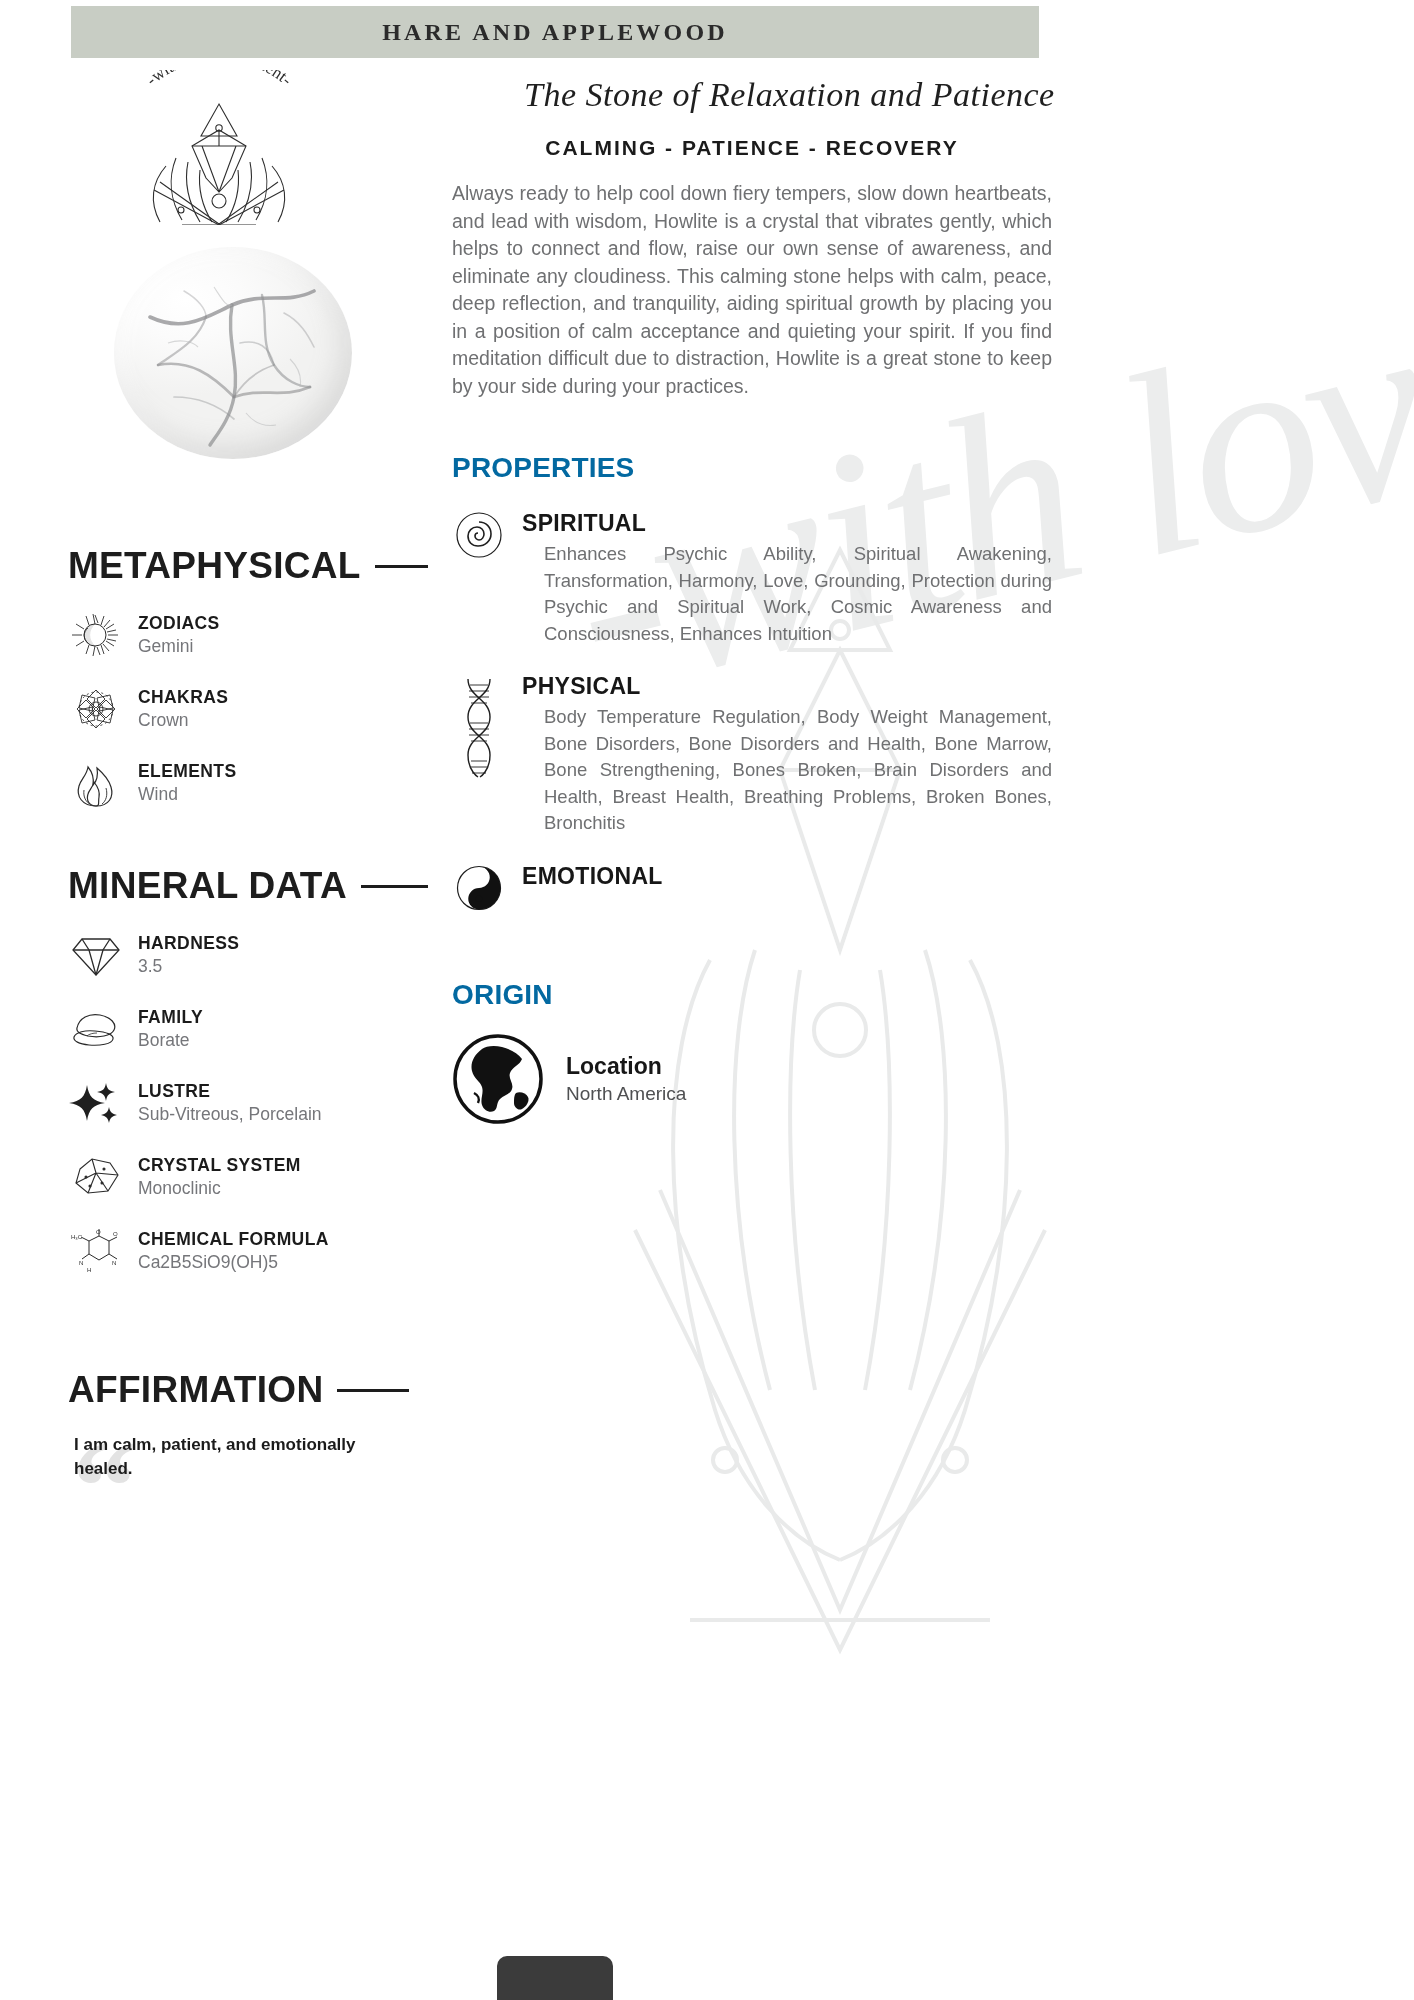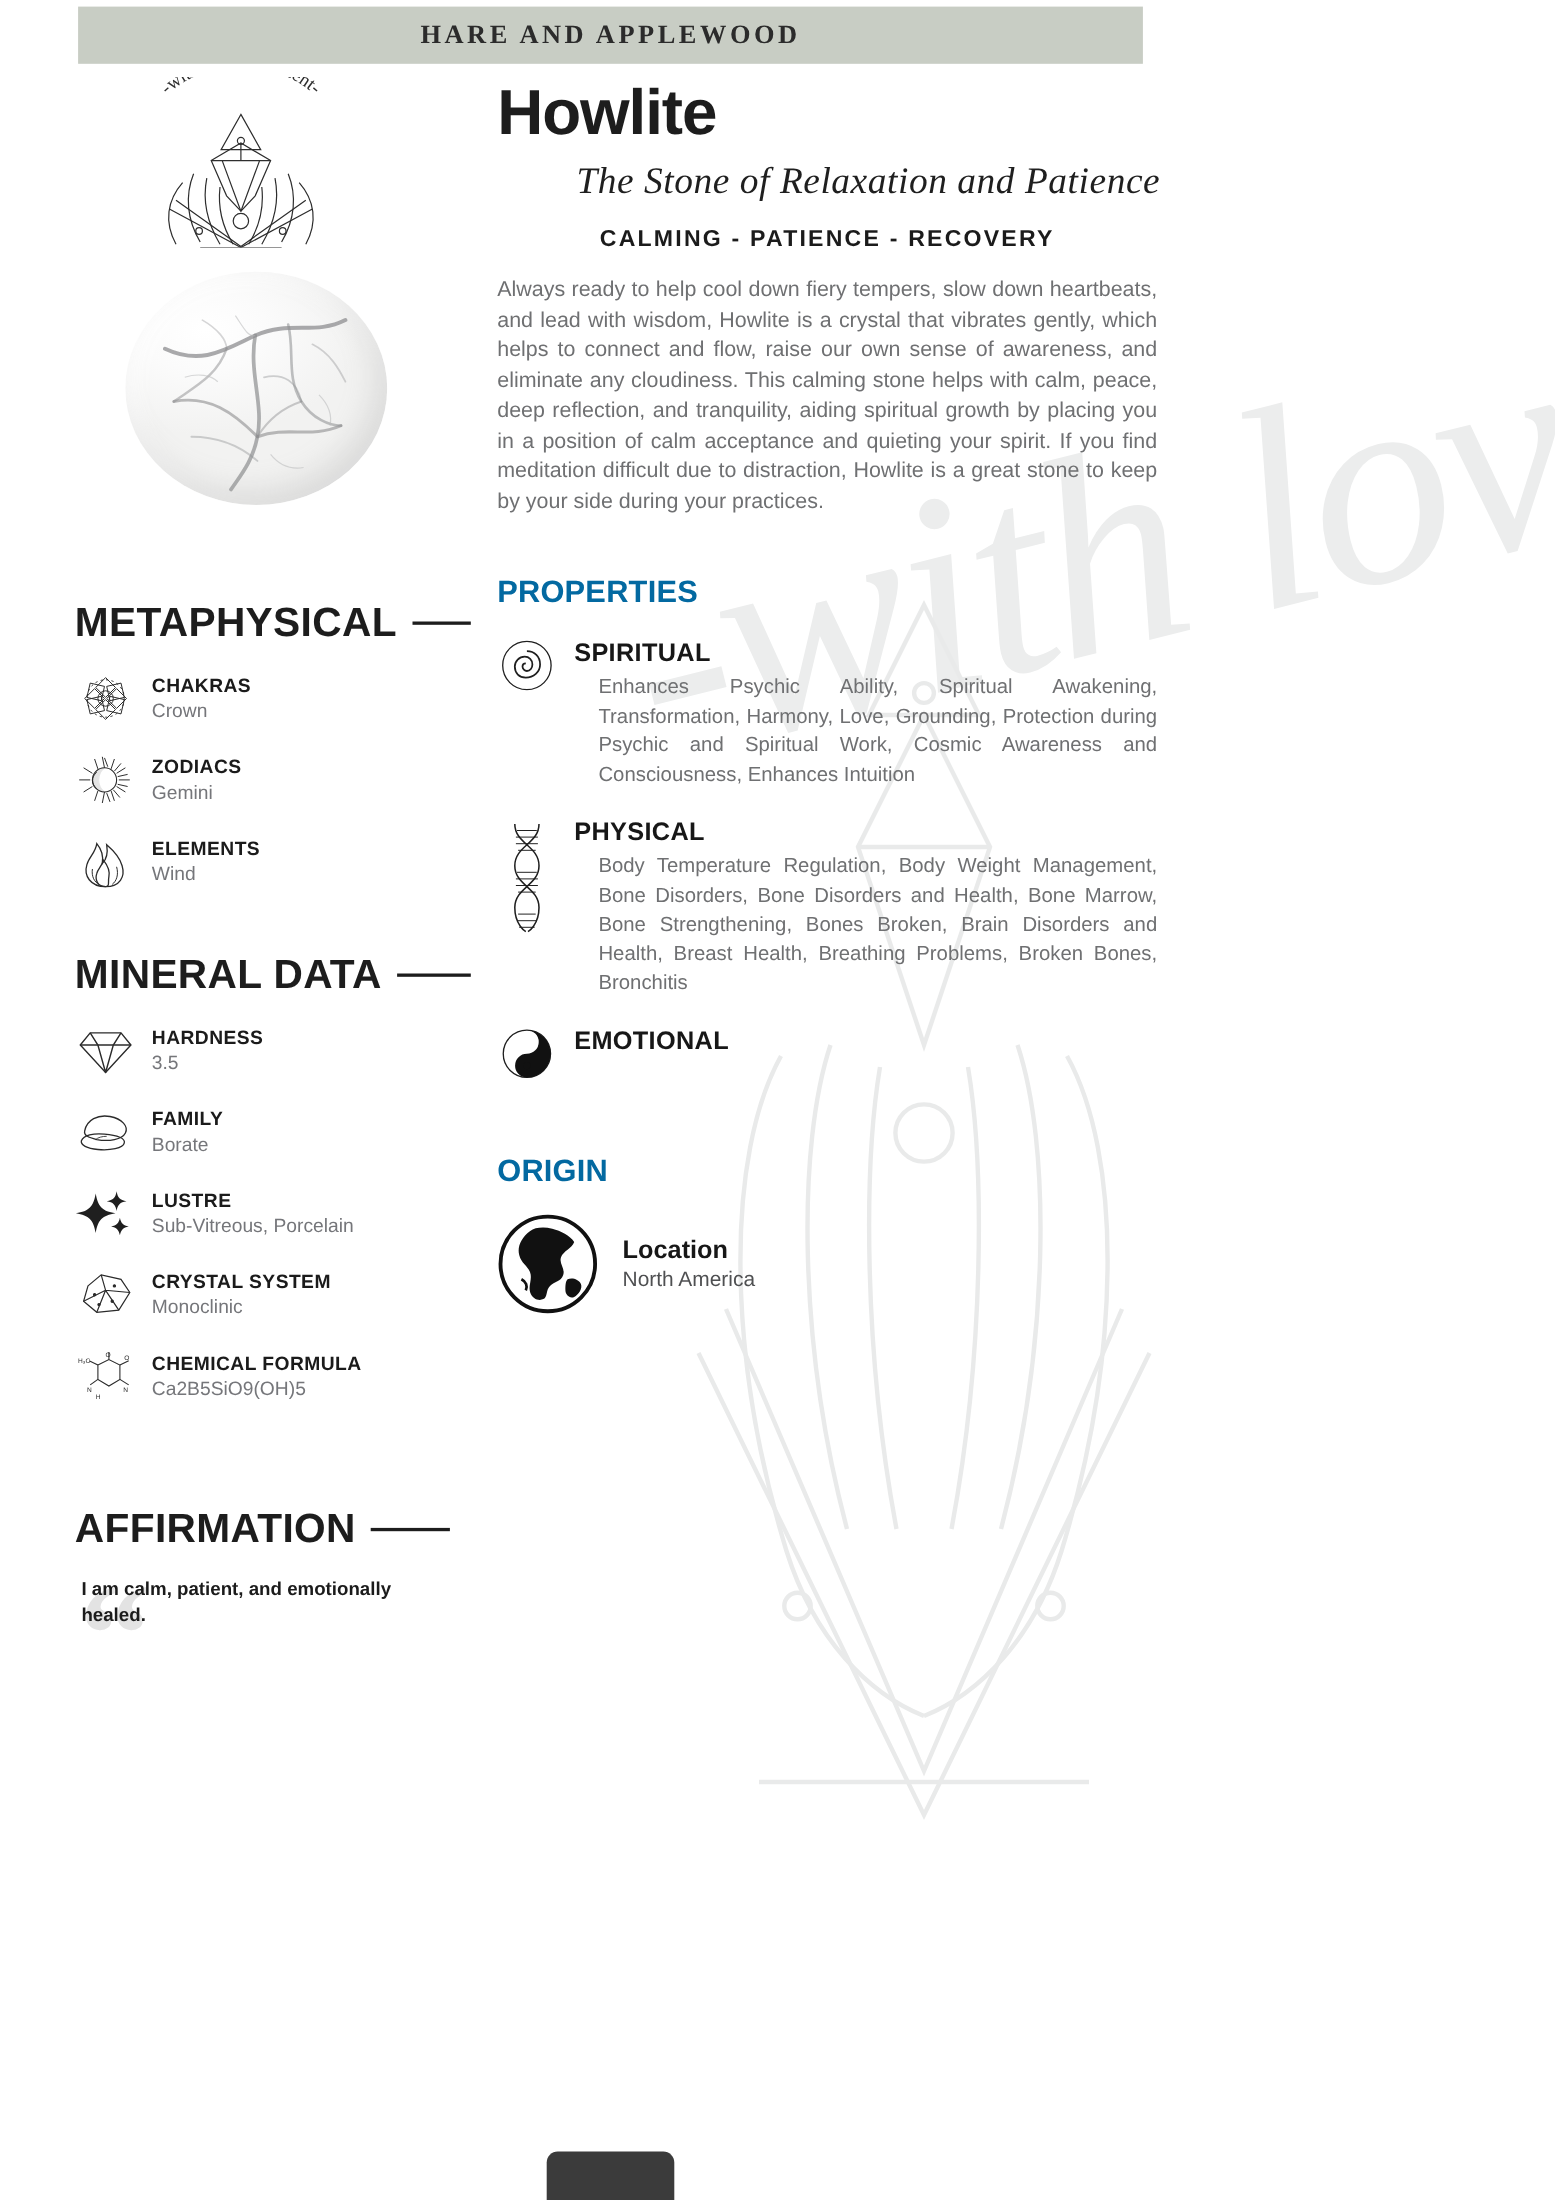--- a/index.html
+++ b/index.html
@@ -215,20 +215,38 @@
     </div>
 
     <div style="margin-top:86px">
       <div class="sec-head">
         <span class="txt">METAPHYSICAL</span>
         <span class="rule"></span>
       </div>
 
       <div class="attr">
         <span class="ico">
+          <svg width="50" height="46" viewBox="0 0 50 46" fill="none" stroke="#2b2b2b" stroke-width="1">
+            <circle cx="24" cy="23" r="11"></circle>
+            <path d="M24 12 A11 11 0 0 0 24 34 A14 14 0 0 1 24 12Z" fill="#2b2b2b" opacity=".12"></path>
+            <g stroke-width=".9">
+              <path d="M24 12 L22 2 M30 13 L33 4 M35 17 L43 12 M37 23 L47 23 M35 29 L43 34 M30 33 L33 42 M24 34 L22 44 M18 33 L15 42 M13 29 L5 34 M11 23 L1 23 M13 17 L5 12 M18 13 L15 4"></path>
+              <path d="M27 11 L24 3 M33 15 L39 8 M36 20 L45 18 M36 27 L45 29 M32 32 L38 39 M26 35 L29 43"></path>
+            </g>
+            <path d="M17 16 C12 20 12 27 17 31" stroke-width=".8"></path>
+          </svg>
+        </span>
+        <span>
+          <span class="lbl">ZODIACS</span><br>
+          <span class="val">Gemini</span>
+        </span>
+      </div>
+
+      <div class="attr">
+        <span class="ico">
           <svg width="50" height="48" viewBox="0 0 50 48" fill="none" stroke="#2b2b2b" stroke-width=".9">
             <circle cx="25" cy="24" r="7"></circle>
             <g>
               <path d="M25 5 L34 14 L25 23 L16 14 Z"></path>
               <path d="M25 43 L34 34 L25 25 L16 34 Z"></path>
               <path d="M6 24 L15 15 L24 24 L15 33 Z"></path>
               <path d="M44 24 L35 15 L26 24 L35 33 Z"></path>
               <path d="M11 10 L24 13 L21 26 L8 23 Z"></path>
               <path d="M39 10 L26 13 L29 26 L42 23 Z"></path>
               <path d="M11 38 L24 35 L21 22 L8 25 Z"></path>
@@ -238,38 +256,20 @@
           </svg>
         </span>
         <span>
           <span class="lbl">CHAKRAS</span><br>
           <span class="val">Crown</span>
         </span>
       </div>
 
       <div class="attr">
         <span class="ico">
-          <svg width="50" height="46" viewBox="0 0 50 46" fill="none" stroke="#2b2b2b" stroke-width="1">
-            <circle cx="24" cy="23" r="11"></circle>
-            <path d="M24 12 A11 11 0 0 0 24 34 A14 14 0 0 1 24 12Z" fill="#2b2b2b" opacity=".12"></path>
-            <g stroke-width=".9">
-              <path d="M24 12 L22 2 M30 13 L33 4 M35 17 L43 12 M37 23 L47 23 M35 29 L43 34 M30 33 L33 42 M24 34 L22 44 M18 33 L15 42 M13 29 L5 34 M11 23 L1 23 M13 17 L5 12 M18 13 L15 4"></path>
-              <path d="M27 11 L24 3 M33 15 L39 8 M36 20 L45 18 M36 27 L45 29 M32 32 L38 39 M26 35 L29 43"></path>
-            </g>
-            <path d="M17 16 C12 20 12 27 17 31" stroke-width=".8"></path>
-          </svg>
-        </span>
-        <span>
-          <span class="lbl">ZODIACS</span><br>
-          <span class="val">Gemini</span>
-        </span>
-      </div>
-
-      <div class="attr">
-        <span class="ico">
           <svg width="46" height="50" viewBox="0 0 46 50" fill="none" stroke="#2b2b2b" stroke-width="1.2">
             <path d="M23 48 C9 48 3 38 6 28 C8 21 14 17 15 9 C20 15 21 21 20 27 C24 23 25 16 24 10 C31 16 36 22 38 29 C41 39 36 48 23 48 Z"></path>
             <path d="M23 48 C16 48 13 42 15 36 C16 32 20 29 21 24 C25 29 27 34 26 39 C25 44 27 48 23 48 Z"></path>
             <path d="M11 32 C10 39 13 44 17 46" stroke-width=".9"></path>
             <path d="M33 30 C35 37 33 43 29 46" stroke-width=".9"></path>
           </svg>
         </span>
         <span>
           <span class="lbl">ELEMENTS</span><br>
           <span class="val">Wind</span>
@@ -374,21 +374,20 @@
       <div class="affirm-block">
         <span class="quote-mark">“</span>
         <div class="affirm-text">I am calm, patient, and emotionally healed.</div>
       </div>
     </div>
 
   </div>
 
   <div class="col-right">
 
-    <div class="stone-name">Howlite</div>
     <div class="tagline">The Stone of Relaxation and Patience</div>
     <div class="keywords">CALMING - PATIENCE - RECOVERY</div>
     <div class="desc">Always ready to help cool down fiery tempers, slow down heartbeats, and lead with wisdom, Howlite is a crystal that vibrates gently, which helps to connect and flow, raise our own sense of awareness, and eliminate any cloudiness. This calming stone helps with calm, peace, deep reflection, and tranquility, aiding spiritual growth by placing you in a position of calm acceptance and quieting your spirit. If you find meditation difficult due to distraction, Howlite is a great stone to keep by your side during your practices.</div>
 
     <div style="margin-top:52px">
       <div class="plain-head">PROPERTIES</div>
 
       <div class="prop">
         <span class="pico">
           <svg width="46" height="46" viewBox="0 0 46 46" fill="none" stroke="#1f1f1f" stroke-width="1.6">

